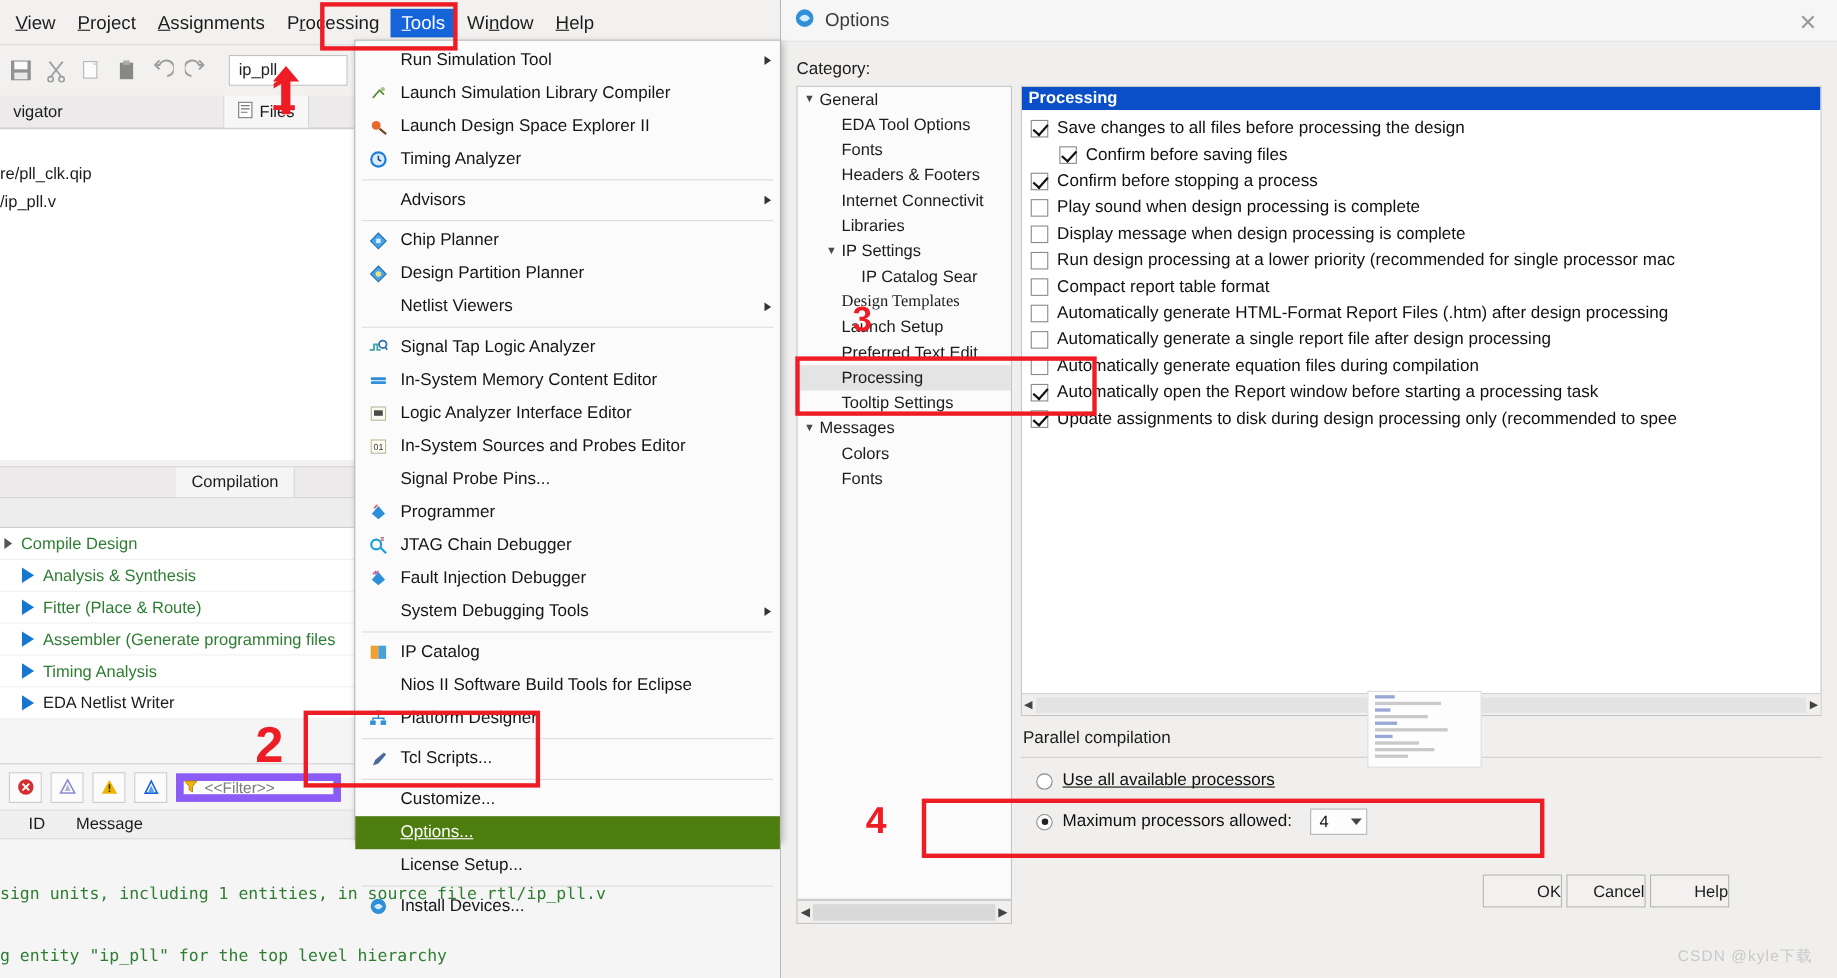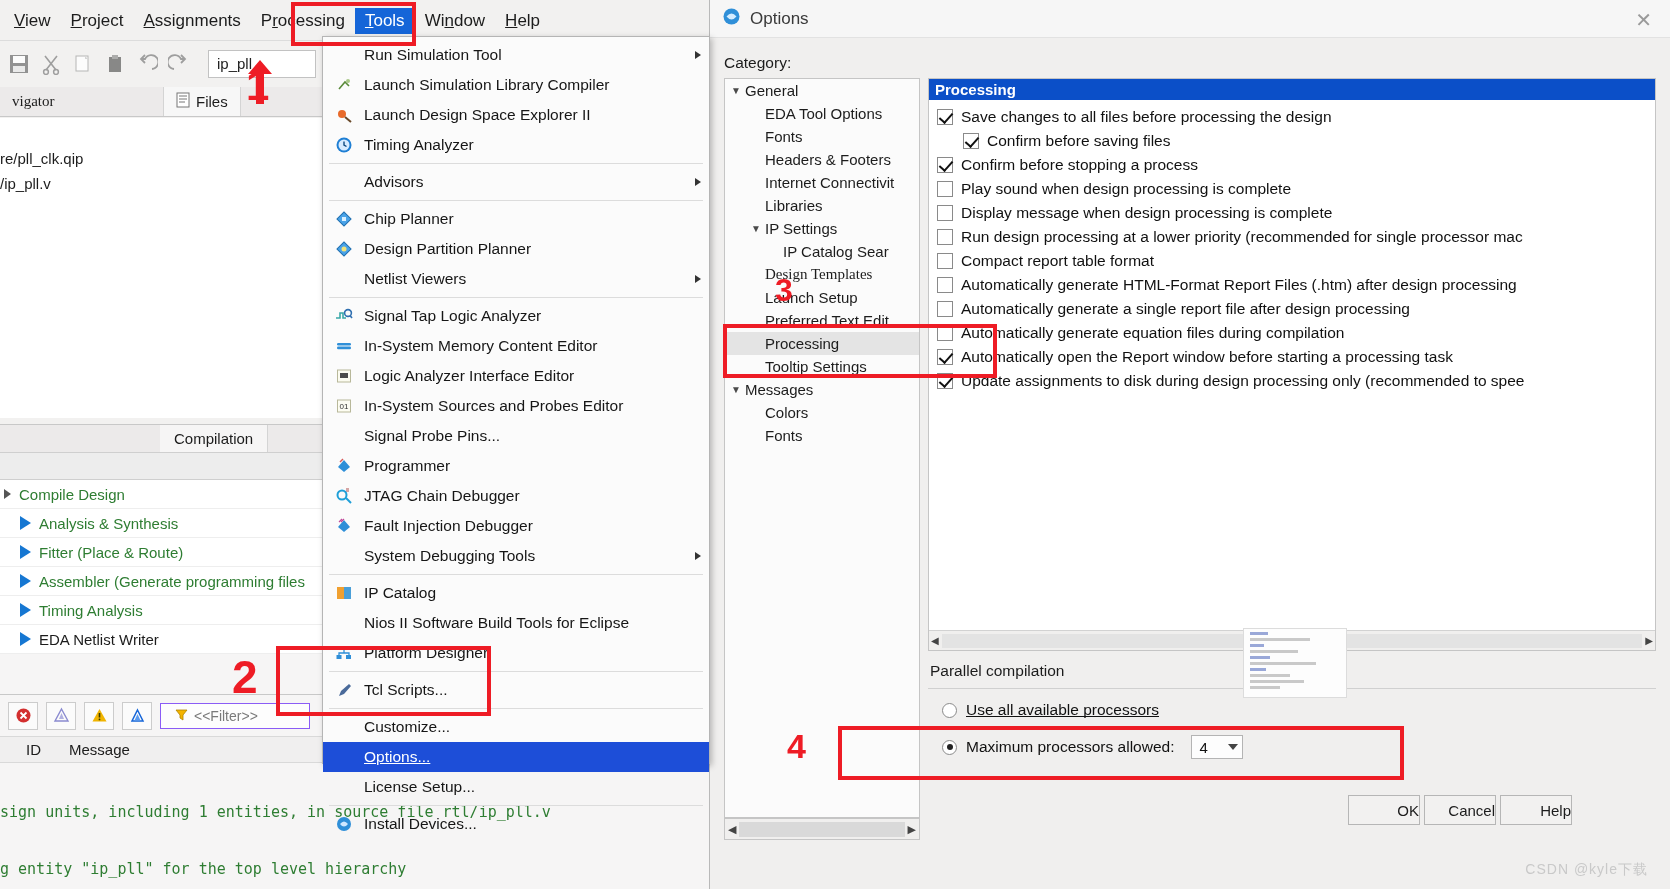--- a/index.html
+++ b/index.html
@@ -95,22 +95,22 @@
   }
   .msg-toolbar {
     height: 42px; display:flex; align-items:center; gap: 8px; padding-left: 8px;
     background:#f6f5f5; border-bottom: 1px solid #d9d9d9;
   }
   .msgbtn {
     width: 30px; height: 28px; background:#fbfbfb; border:1px solid #cccccc;
     display:flex; align-items:center; justify-content:center; font-size: 15px;
   }
   .filterbox {
-    width: 150px; height: 26px; background:#fdfdfd; border:1px solid #8b5cf6;
-    display:flex; align-items:center; gap:6px; padding-left:14px;
+    width: 150px; height: 26px; background:#fdfdfd; border:7px solid #8b5cf6;
+    display:flex; align-items:center; gap:6px; padding-left:0;
     font-size: 14px; color:#7a7a7a;
   }
   .msg-head {
     height: 26px; display:flex; align-items:center; gap: 28px;
     font-size: 15px; color:#1c1c1c; padding-left: 26px;
     background:#f0efef; border-bottom:1px solid #d9d9d9;
   }
   .msg-body {
     font-family: "DejaVu Sans Mono", monospace; font-size: 15px;
     color: #2e7d32; line-height: 19px; padding-left: 0px; padding-top: 2px;
@@ -121,21 +121,21 @@
   #toolsmenu {
     position: absolute; left: 322px; top: 36px; width: 388px; height: 728px;
     background: #fbfbfb; border: 1px solid #b5b5b5;
     box-shadow: 2px 2px 6px rgba(0,0,0,.25);
     padding: 3px 0; z-index: 20;
   }
   .mrow {
     height: 30px; display:flex; align-items:center; gap: 9px;
     padding-left: 10px; font-size: 15.5px; color:#161616; position: relative;
   }
-  .mrow.sel { background:#1d4ed8; color:#ffffff; }
+  .mrow.sel { background:#4d7c0f; color:#ffffff; }
   .mrow .mico { width: 22px; height: 20px; display:flex; align-items:center; justify-content:center; flex:0 0 22px; }
   .mrow .mtxt { white-space: nowrap; }
   .msep { height: 1px; background: #dcdcdc; margin: 3px 6px; }
   .marrow {
     position: absolute; right: 8px; top: 50%; transform: translateY(-50%);
     width:0;height:0;border-left:6px solid #333;border-top:4px solid transparent;border-bottom:4px solid transparent;
   }
 
   
   #optdlg {
@@ -311,21 +311,21 @@
             <path d="M6 16 A7 7 0 1 1 13 6 L16 6" stroke="#8a8a8a" stroke-width="1.8" fill="none"></path>
             <path d="M13 2 L17 6 L13 10" stroke="#8a8a8a" stroke-width="1.8" fill="none"></path>
           </svg>
       </span>
       <div class="combo">
         <span>ip_pll</span>
       </div>
     </div>
 
     <div class="tabstrip">
-      <div class="tab" style="width:164px;font-family:Liberation Serif, serif;">
+      <div class="tab" style="width:204px;">
         <span>vigator</span>
       </div>
       <div class="tab sel">
         <span>
           <svg width="14" height="16" viewBox="0 0 14 16">
               <rect x="1" y="1" width="12" height="14" fill="#fff" stroke="#777"></rect>
               <path d="M3 4h8M3 7h8M3 10h6" stroke="#777" stroke-width="1"></path>
             </svg>
         </span>
         <span>Files</span>

